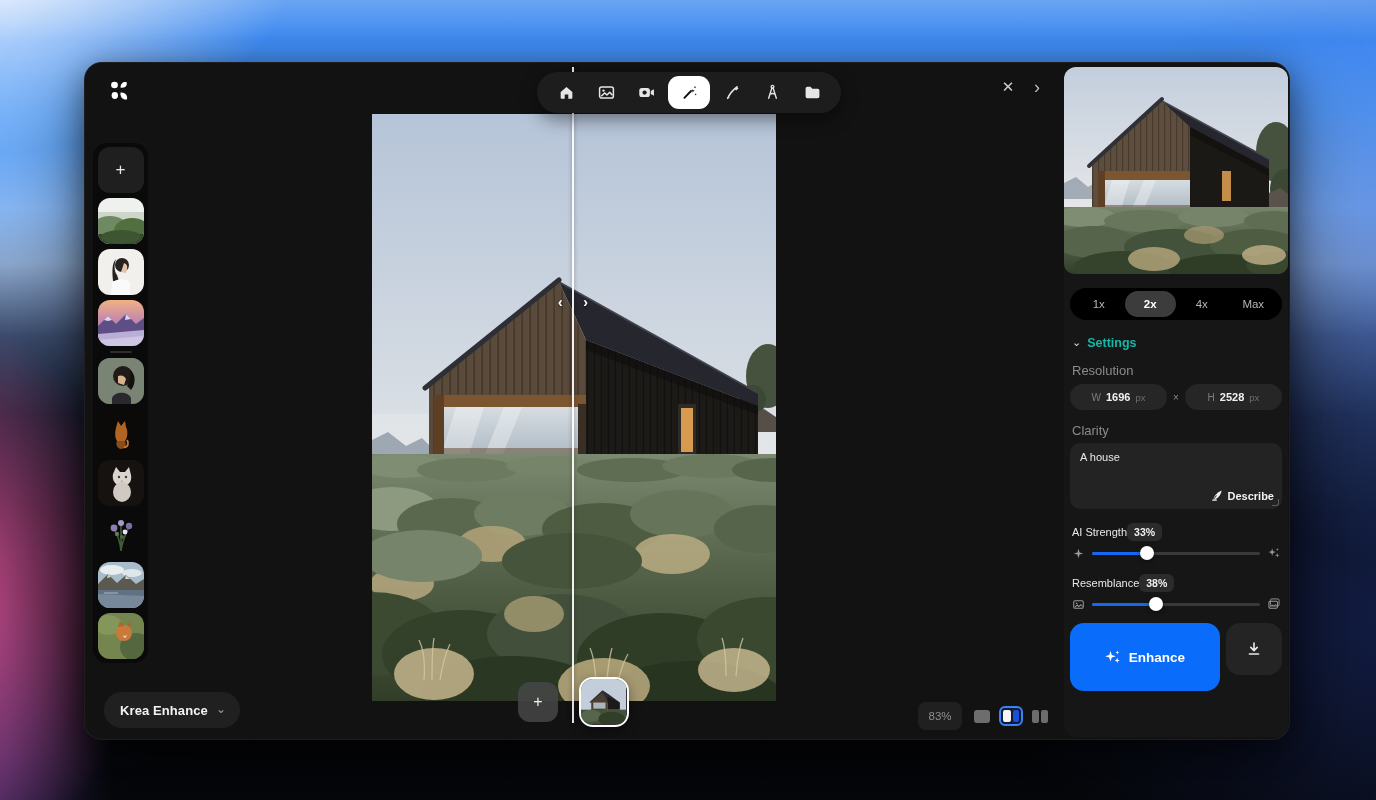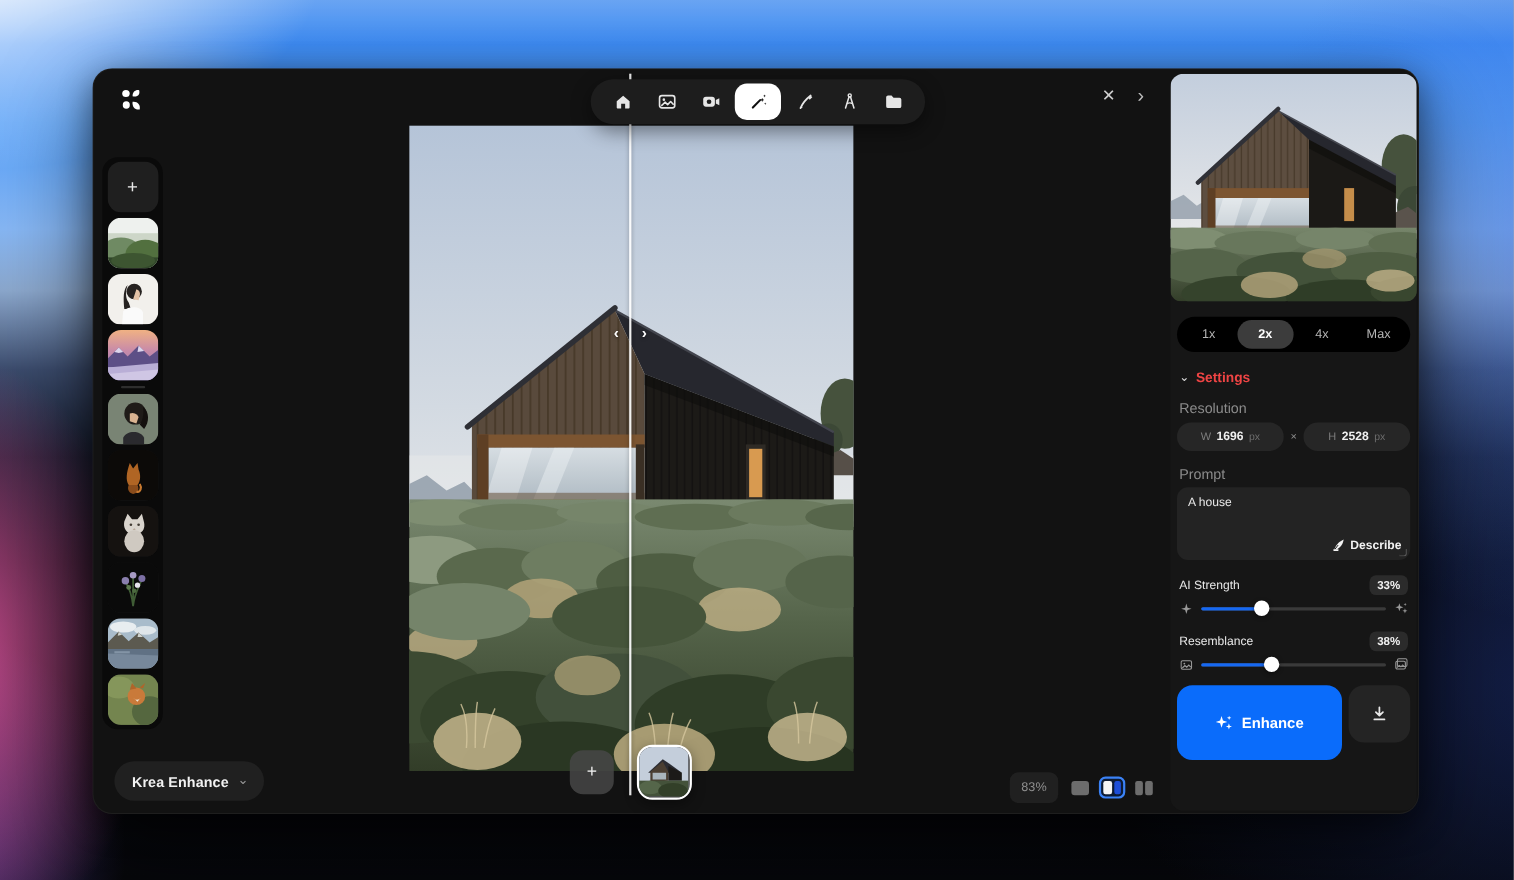--- a/index.html
+++ b/index.html
@@ -81,37 +81,37 @@
     background:#161616; border-radius:12px; z-index:5; }
   .preview { width:224px; height:207px; border-radius:12px 12px 10px 10px; overflow:hidden; }
   .preview svg { display:block; width:224px; height:207px; }
   .scale-row { margin:14px 6px 0; height:32px; background:#000000; border-radius:16px;
     display:flex; align-items:center; padding:3px; }
   .scale-opt { flex:1; height:26px; border-radius:13px; display:flex; align-items:center; justify-content:center;
     color:#b5b5b5; font-size:11.5px; cursor:pointer; }
   .scale-opt.selected { background:#3c3c3c; color:#ffffff; font-weight:700; }
   .settings-row { margin:16px 8px 0; display:flex; align-items:center; gap:6px; cursor:pointer; }
   .settings-row .chev { color:#dcdcdc; font-size:11px; margin-top:-2px; }
-  .settings-row .lbl { color:#ef4444; font-size:12.5px; font-weight:700; }
+  .settings-row .lbl { color:#14b8a6; font-size:12.5px; font-weight:700; }
   .field-label { margin:13px 8px 0; color:#8b8b8b; font-size:13px; }
   .res-row { margin:6px 6px 0; display:flex; align-items:center; gap:6px; }
   .res-pill { flex:1; height:26px; background:#262626; border-radius:13px; display:flex; align-items:center;
     justify-content:center; gap:5px; cursor:text; }
   .res-pill .k { color:#7d7d7d; font-size:10px; }
   .res-pill .v { color:#f0f0f0; font-size:11px; font-weight:600; }
   .res-pill .u { color:#6d6d6d; font-size:9.5px; }
   .res-x { color:#8b8b8b; font-size:10px; }
   .prompt-box { margin:5px 6px 0; height:66px; background:#232323; border-radius:10px; position:relative; padding:8px 10px; cursor:text; }
   .prompt-box .txt { color:#e9e9e9; font-size:11px; }
   .describe-btn { position:absolute; right:8px; bottom:7px; display:flex; align-items:center; gap:4px;
     color:#f2f2f2; font-size:11px; font-weight:600; cursor:pointer; }
   .resize-grip { position:absolute; right:3px; bottom:3px; width:7px; height:7px;
     border-right:1.5px solid #5a5a5a; border-bottom:1.5px solid #5a5a5a; border-radius:0 0 3px 0; }
   .slider-block { margin:14px 8px 0; }
-  .slider-head { display:flex; align-items:center; justify-content:space-between; height:18px; }
+  .slider-head { display:flex; align-items:center; justify-content:flex-start; height:18px; }
   .slider-head .lbl { color:#e8e8e8; font-size:11px; }
   .slider-head .badge { background:#2b2b2b; color:#f0f0f0; font-size:10.5px; font-weight:600;
     border-radius:6px; padding:3px 7px; }
   .slider-row { margin-top:5px; height:14px; display:flex; align-items:center; gap:7px; }
   .slider-row .s-icon { width:13px; height:13px; color:#9a9a9a; flex:0 0 auto; display:flex; align-items:center; justify-content:center; }
   .track { position:relative; flex:1; height:3px; background:#3a3a3a; border-radius:2px; cursor:pointer; }
   .track .fill { position:absolute; left:0; top:0; height:3px; background:var(--slider-blue,#1668f2); border-radius:2px; }
   .track .knob { position:absolute; top:-5.5px; width:14px; height:14px; border-radius:50%; background:#ffffff;
     box-shadow:0 1px 4px rgba(0,0,0,.5); cursor:grab; }
   .cta-row { margin:12px 6px 0; display:flex; gap:6px; }
@@ -483,21 +483,21 @@
         <span class="u">px</span>
       </div>
       <span class="res-x">×</span>
       <div class="res-pill">
         <span class="k">H</span>
         <span class="v">2528</span>
         <span class="u">px</span>
       </div>
     </div>
 
-    <div class="field-label">Prompt</div>
+    <div class="field-label">Clarity</div>
     <div class="prompt-box">
       <div class="txt">A house</div>
       <div class="describe-btn">
         <svg width="13" height="13" viewBox="0 0 13 13">
             <path d="M2 11 C3 7 6 3.5 10.5 1.5 C10 5.5 7.5 9 4 10.5 Z" fill="#f2f2f2"></path>
             <path d="M2 11 L5.5 6.5" stroke="#1e1e1e" stroke-width=".9"></path>
             <rect x="1" y="10.4" width="5" height="1.4" rx=".7" fill="#f2f2f2"></rect>
           </svg>
         <span>Describe</span>
       </div>

